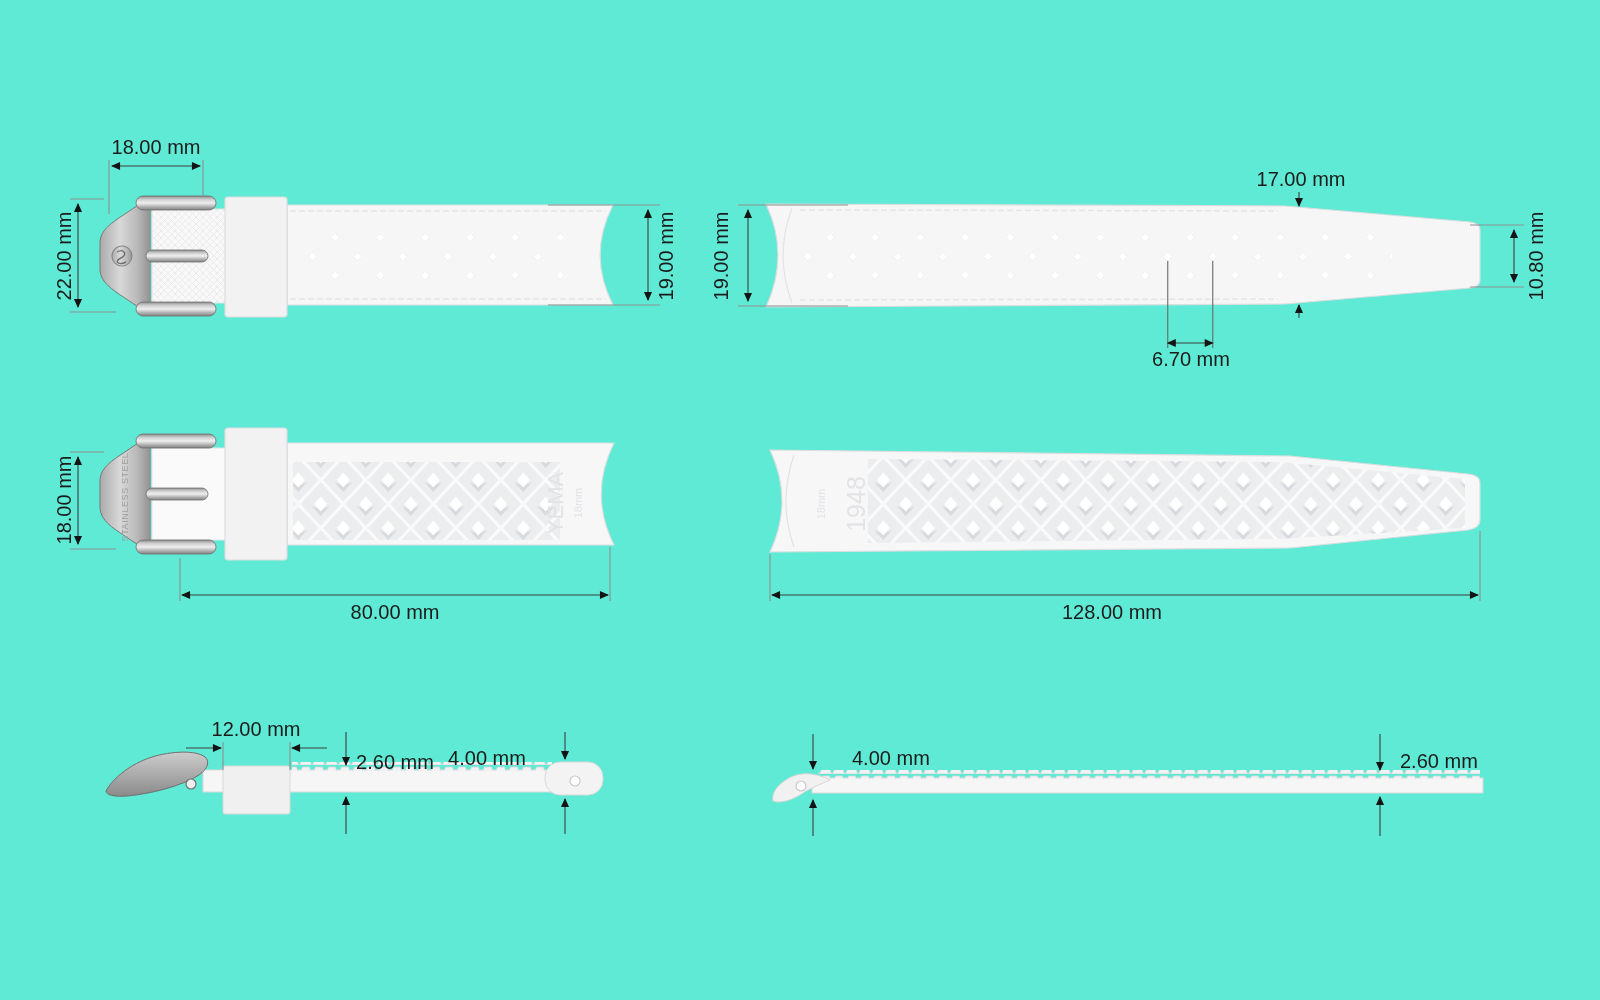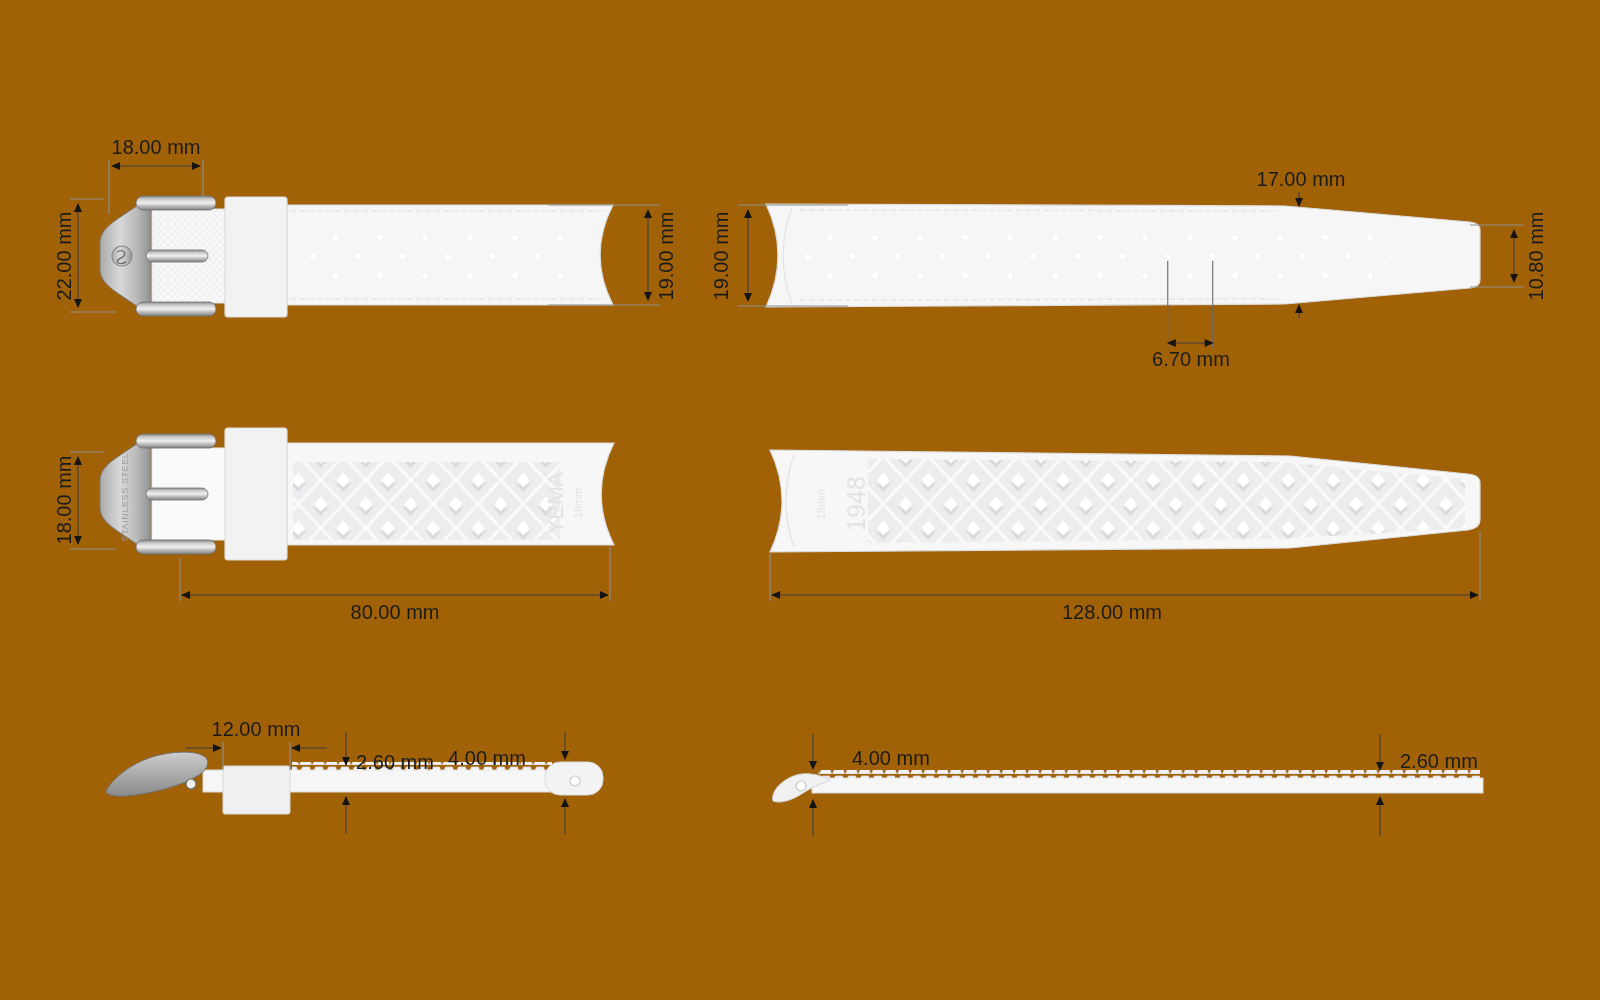--- a/index.html
+++ b/index.html
@@ -1,16 +1,16 @@
 <!DOCTYPE html>
 <html><head>
 <meta charset="utf-8">
 <style>
   html,body{margin:0;padding:0;background:#ffffff;}
-  .canvas{position:relative;width:1600px;height:1000px;background:#a16207;overflow:hidden;
+  .canvas{position:relative;width:1600px;height:1000px;background:#5eead4;overflow:hidden;
           font-family:"Liberation Sans", sans-serif;}
   svg{display:block;}
   text{font-family:"Liberation Sans", sans-serif;}
   .dimtxt{font-size:20px;fill:#1b1b1b;}
   .marktxt{fill:#e3e3e6;}
   .engrave{font-size:9px;fill:#9f9fa1;letter-spacing:0.6px;}
 </style>
 </head>
 <body>
 

